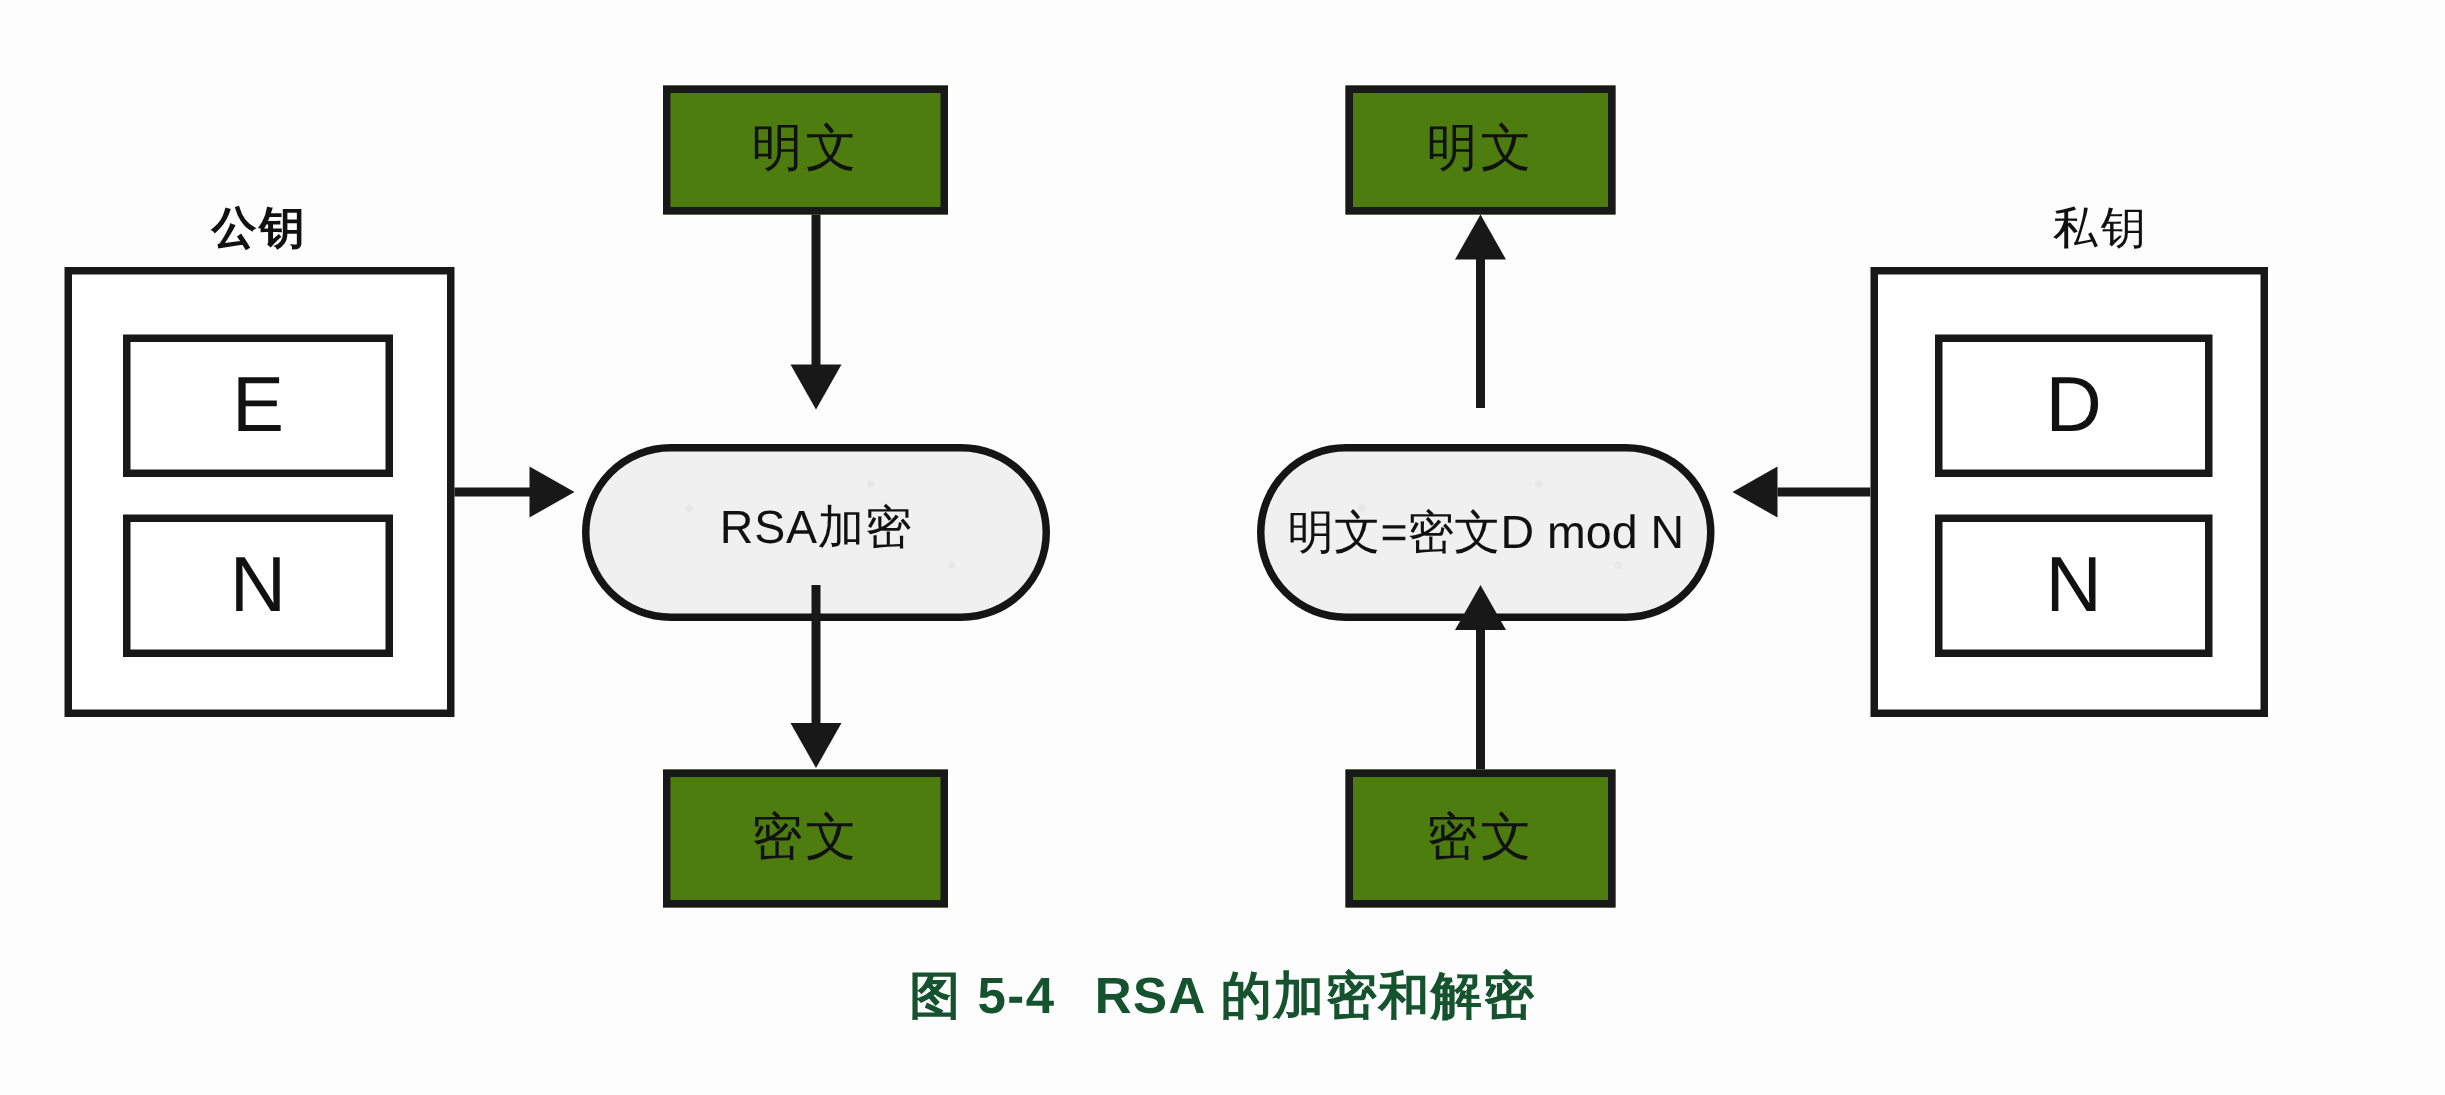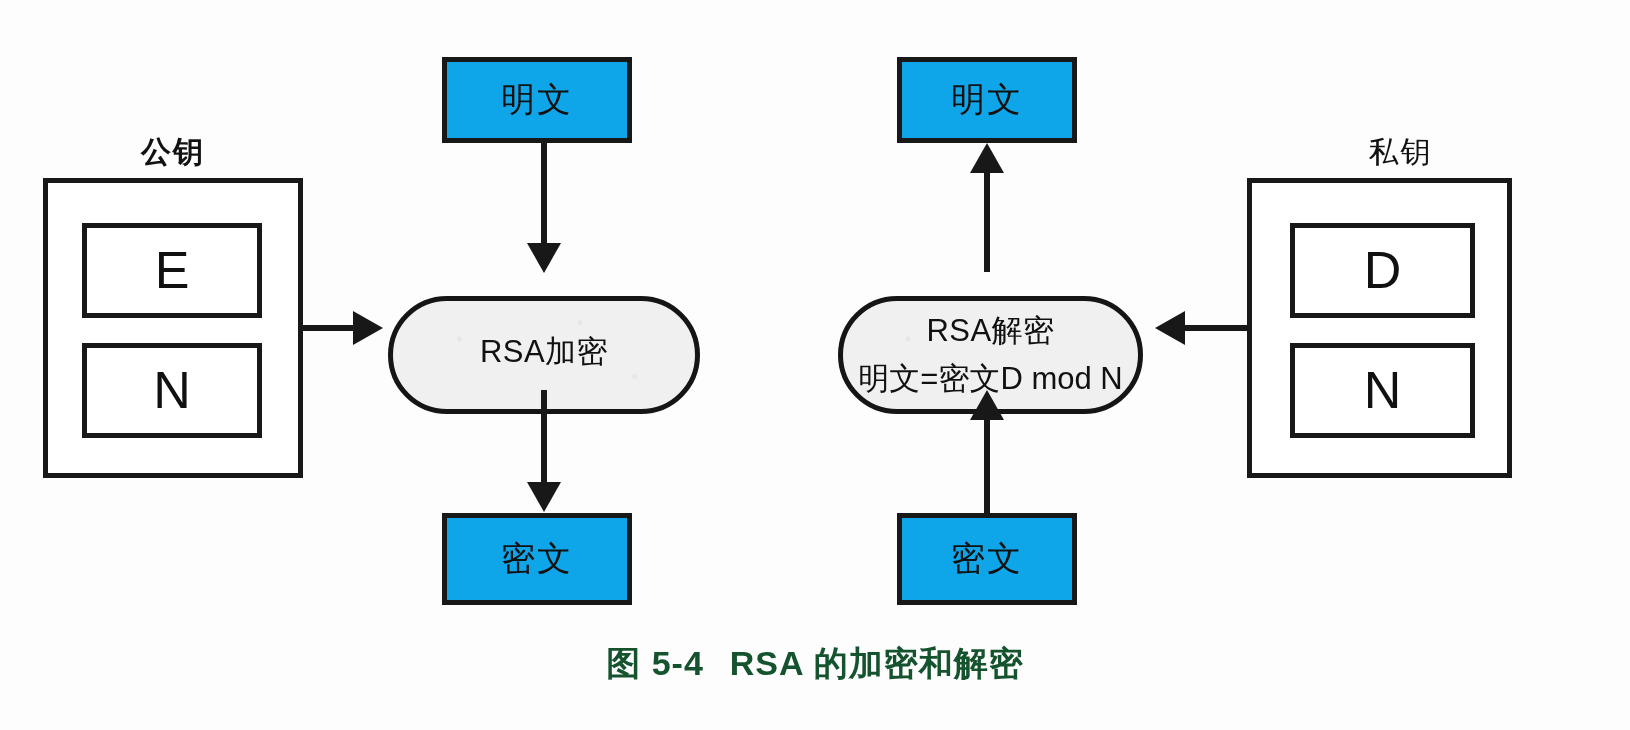--- a/index.html
+++ b/index.html
@@ -17,21 +17,21 @@
     width: 1630px;
     height: 730px;
     background: #fdfdfd;
     overflow: hidden;
   }
 
   
   .box {
     position: absolute;
     box-sizing: border-box;
-    background: #0ea5e9;
+    background: #4d7c0f;
     border: 5px solid #181818;
     display: flex;
     align-items: center;
     justify-content: center;
     text-align: center;
     line-height: 1.15;
   }
 
   .data-box {            
     font-size: 34px;
@@ -173,21 +173,20 @@
   <div class="arrow arrow-down" style="left:527px; top:482px;"></div>
 
   <div class="box data-box" style="left:442px; top:513px; width:190px; height:92px;">密文</div>
 
   <div class="box data-box" style="left:897px; top:57px; width:180px; height:86px;">明文</div>
 
   <div class="vline" style="left:984px; top:170px; height:102px;"></div>
   <div class="arrow arrow-up" style="left:970px; top:143px;"></div>
 
   <div class="proc" style="left:838px; top:272px; width:305px; height:118px;">
-    <div class="line1">RSA解密</div>
     <div class="line2">明文=密文D mod N</div>
   </div>
 
   <div class="vline" style="left:984px; top:417px; height:96px;"></div>
   <div class="arrow arrow-up" style="left:970px; top:390px;"></div>
 
   <div class="box data-box" style="left:897px; top:513px; width:180px; height:92px;">密文</div>
 
   <div class="hline" style="left:1185px; top:325px; width:62px;"></div>
   <div class="arrow arrow-left" style="left:1155px; top:311px;"></div>

